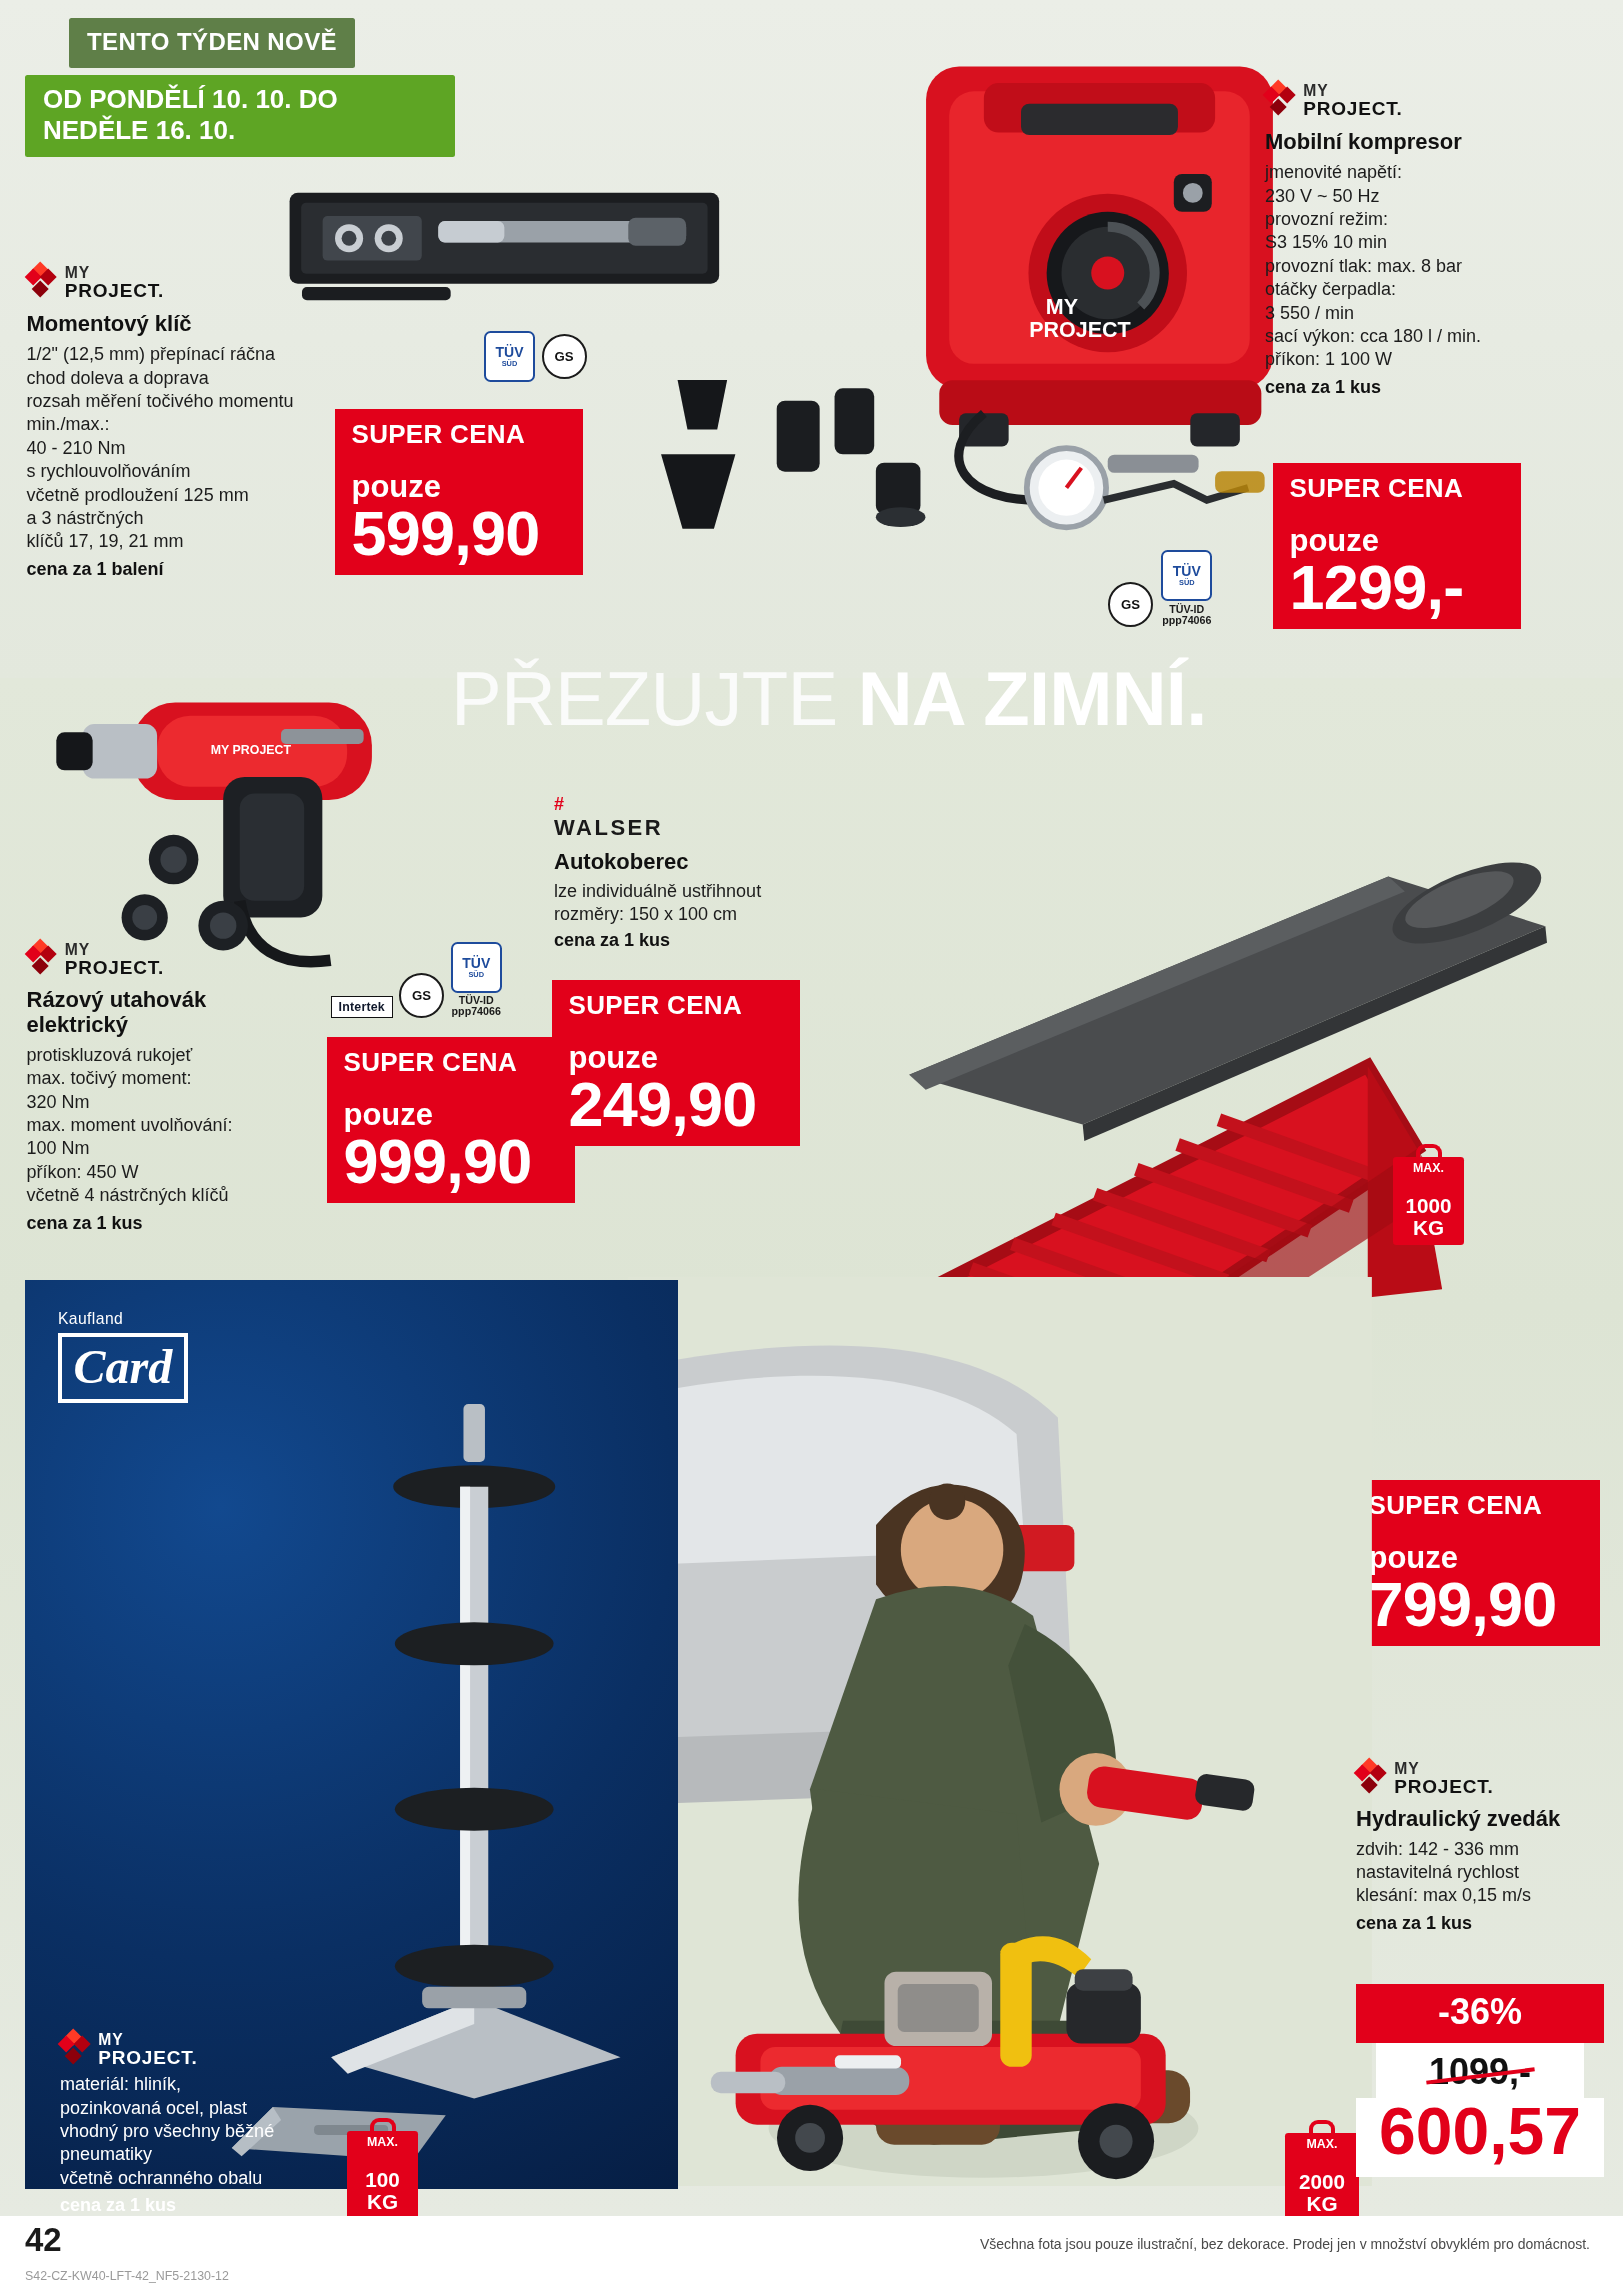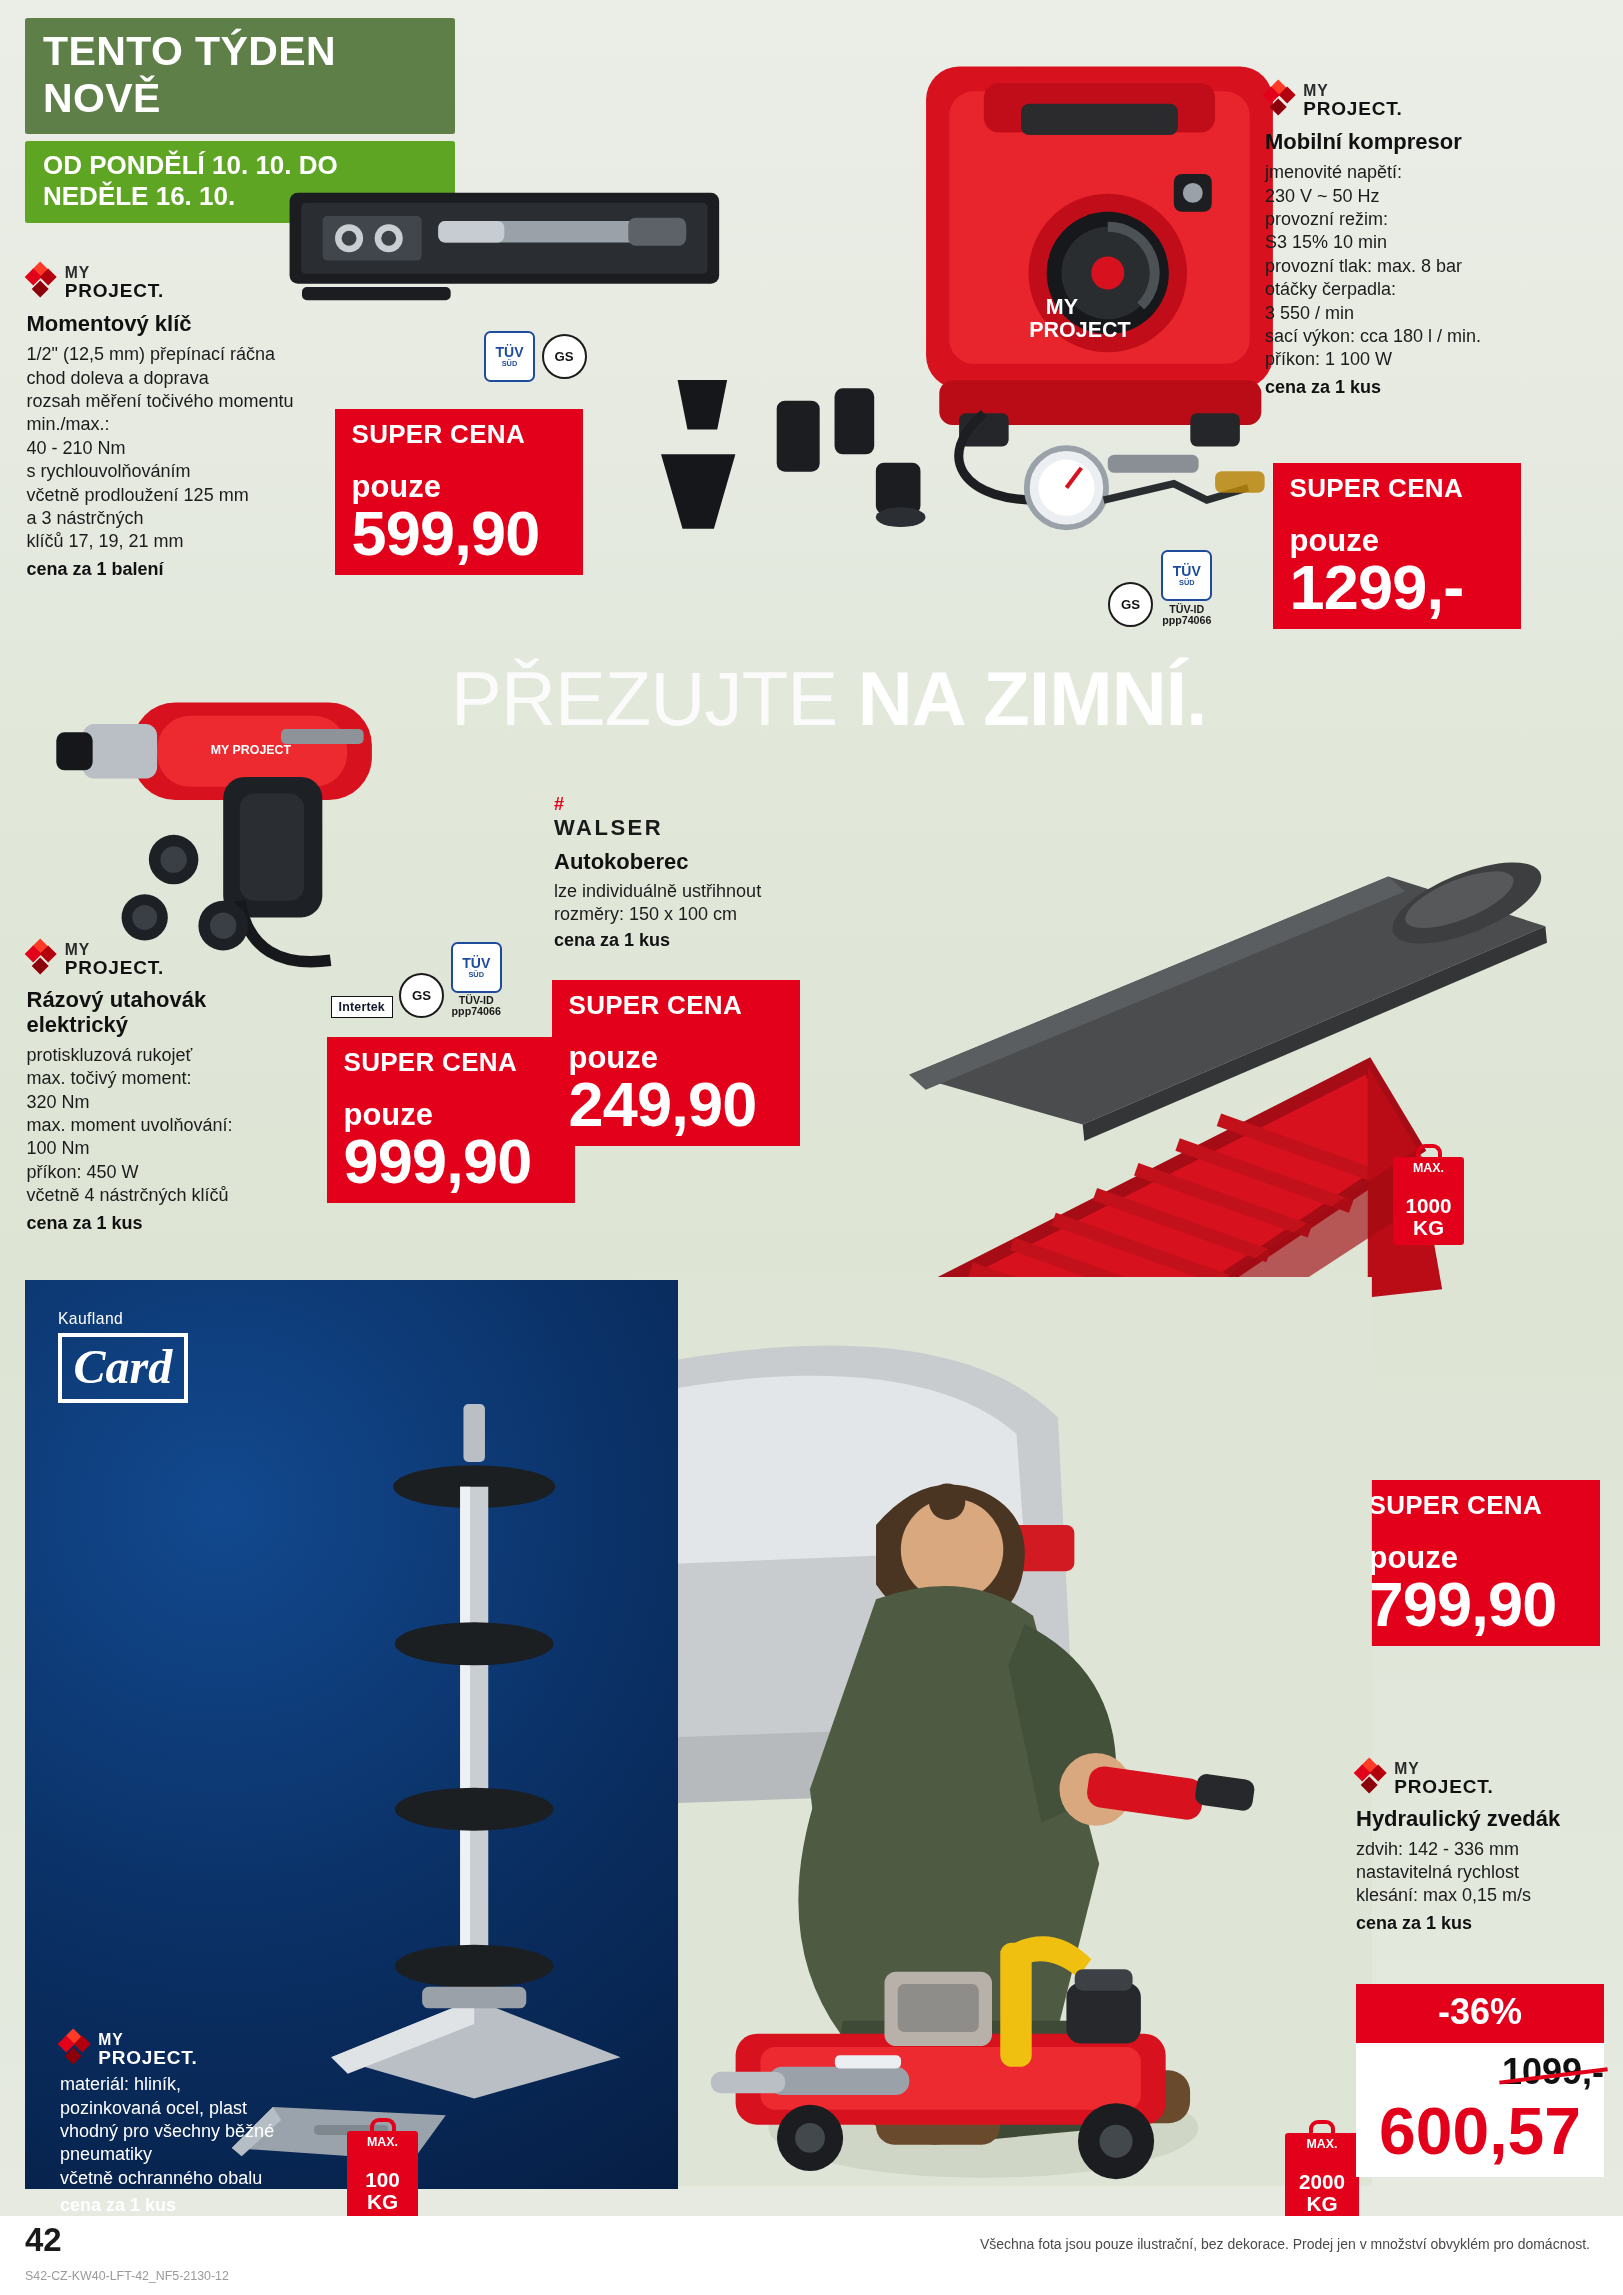--- a/index.html
+++ b/index.html
@@ -19,23 +19,24 @@
     background: linear-gradient(180deg,#ebeee7 0%, #e3e8dd 100%); }
   .bg-mid { position:absolute; left:0; top:678px; width:100%; height:628px;
     background: linear-gradient(180deg,#e2e8da 0%, #dde4d4 100%); }
   .bg-bot { position:absolute; left:0; top:1306px; width:100%; height:909px;
     background: linear-gradient(180deg,#dde4d4 0%, #e6eae1 100%); }
   .footer-strip { position:absolute; left:0; bottom:0; width:100%; height:79px; background:#ffffff; }
 
   
   .banner { position:absolute; left:25px; top:18px; width:430px; }
   .banner .line1 {
-    background:#5f7f48; color:#fff; font-weight:bold; font-size:41px;
+    background:#5f7f48; color:#fff; font-weight:bold; font-size:24px;
     letter-spacing:0.4px; padding:10px 18px 11.6px 18px; display:inline-block;
     border-radius:2.5px;
+    margin-left:44px;
   }
   .banner .line2 {
     margin-top:7.4px;
     background:#5ea524; color:#fff; font-weight:bold; font-size:26px;
     padding:9px 16.5px 10.7px 18px; display:inline-block; border-radius:2.5px;
   }
 
   
   .brand-my { display:flex; align-items:center; gap:8.3px; }
   .brand-my .cube { width:30px; height:30px; position:relative; }
@@ -131,21 +132,21 @@
   .card-price {
     position:absolute; left:35px; top:1015px; width:314px; background:#fff; padding:0 0 15px 0;
   }
   .card-price .sc { display:block; background:#fff; color:#111; font-weight:bold; font-size:28px; padding:13.2px 16.5px 6.6px 18px;}
 
   
   .discount {
     background:#e2001a; color:#fff; text-align:center; font-weight:bold; font-size:36px;
     padding:6.6px 0 10px 0; width:248px;
   }
-  .oldprice-wrap { background:#fff; width:248px; padding:8.3px 0 5px 0; text-align:right;}
+  .oldprice-wrap { background:#fff; width:208px; padding:8.3px 0 5px 0; text-align:center;margin-left:20px;}
   .oldprice { display:inline-block; position:relative; font-size:36px; font-weight:bold; color:#111;}
   .oldprice::after{content:""; position:absolute; left:-3.3px; right:-3.3px; top:54%; height:4.1px; background:#e2001a; transform:rotate(-7deg);}
   .newprice { background:#fff; width:248px; text-align:center; font-size:66px; font-weight:bold; color:#e2001a; padding:0 0 13.2px 0; line-height:1;}
 
   
   .pagenum { position:absolute; left:25px; bottom:36px; font-size:33px; font-weight:bold; color:#1a1a1a;}
   .legal { position:absolute; left:0; right:33px; bottom:43px; text-align:right; font-size:14px; color:#4a4a4a;}
   .code { position:absolute; left:25px; bottom:11.6px; font-size:12.4px; color:#9a9a9a;}
 
   

